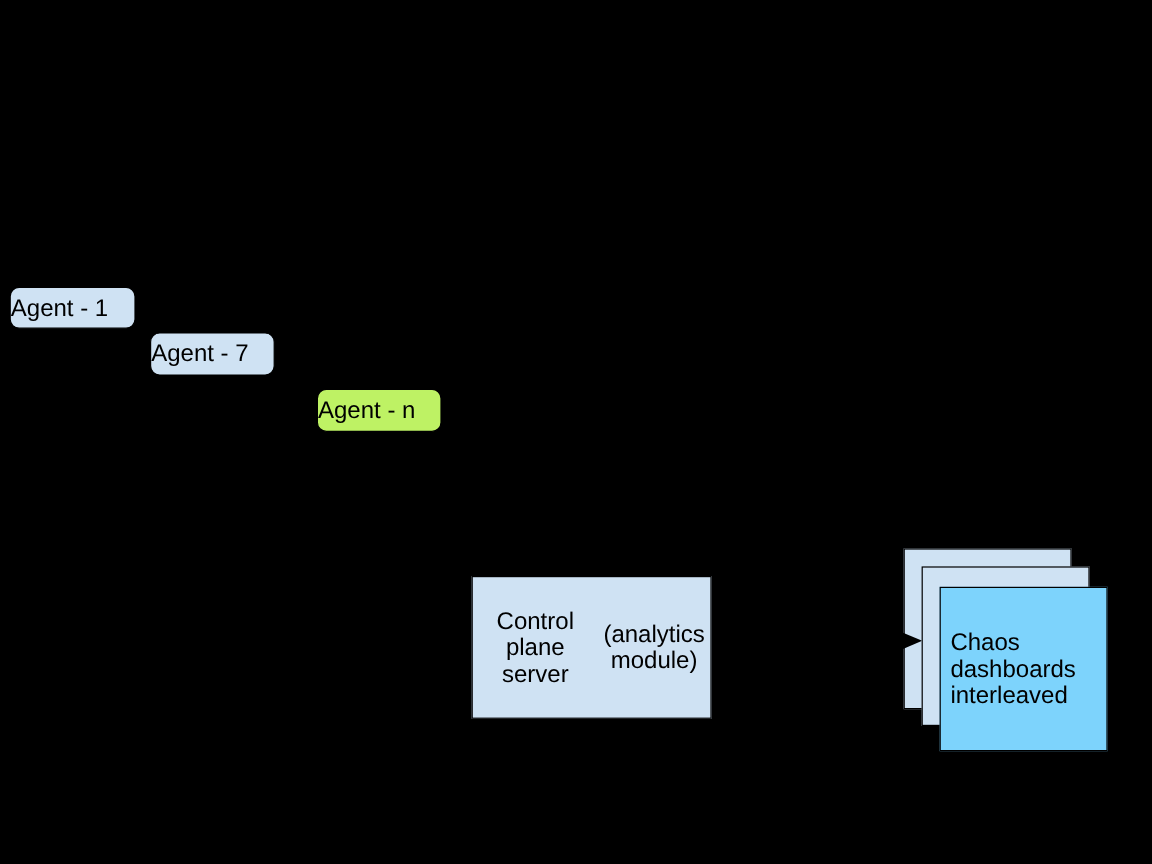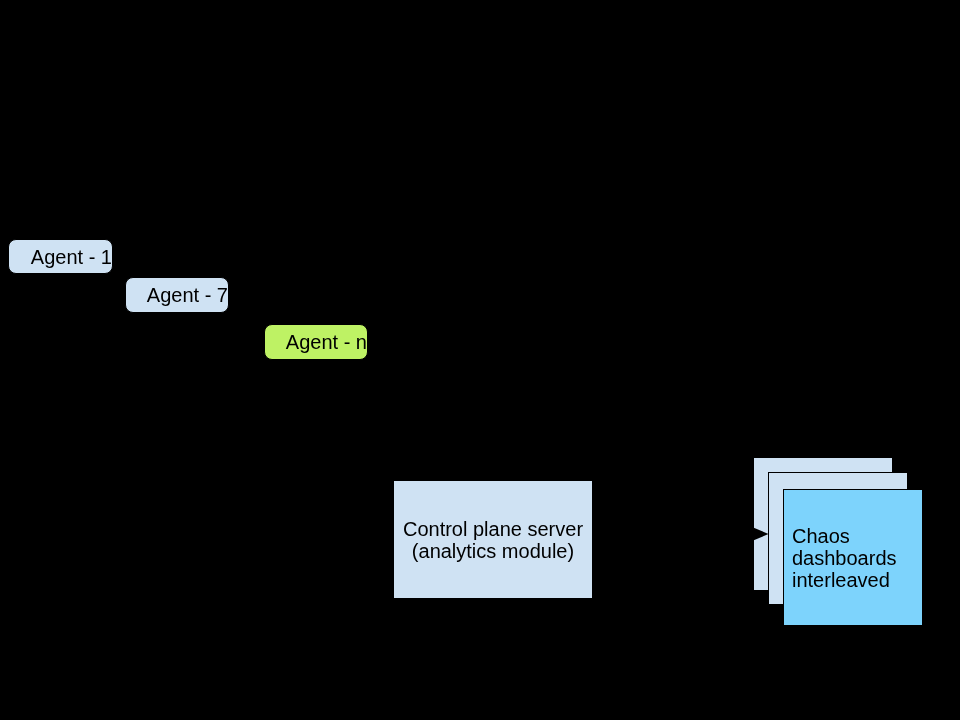--- a/index.html
+++ b/index.html
@@ -19,21 +19,21 @@
     line-height: 22px;
   }
   
   .agent {
     position: absolute;
     background: #cfe2f3;
     border: 1px solid #000000;
     border-radius: 8px;
     display: flex;
     align-items: center;
-    justify-content: flex-end;
+    justify-content: flex-start;
     box-sizing: border-box;
   }
   .agent-1 { left: 8px;   top: 239px; width: 105px; height: 35px; }
   .agent-2 { left: 125px; top: 277px; width: 104px; height: 36px; }
   .agent-n { left: 264px; top: 324px; width: 104px; height: 36px; }
 
   
   .cylinder {
     position: absolute;
     left: 50px; top: 480px;
@@ -48,21 +48,20 @@
 
   
   .control-plane {
     position: absolute;
     left: 393px; top: 480px;
     width: 200px; height: 119px;
     background: #cfe2f3;
     border: 1px solid #000000;
     box-sizing: border-box;
     display: flex;
-    flex-direction: column;
     align-items: center;
     justify-content: center;
     text-align: center;
   }
 
   
   .card {
     position: absolute;
     background: #cfe2f3;
     border: 1.5px solid #000000;

